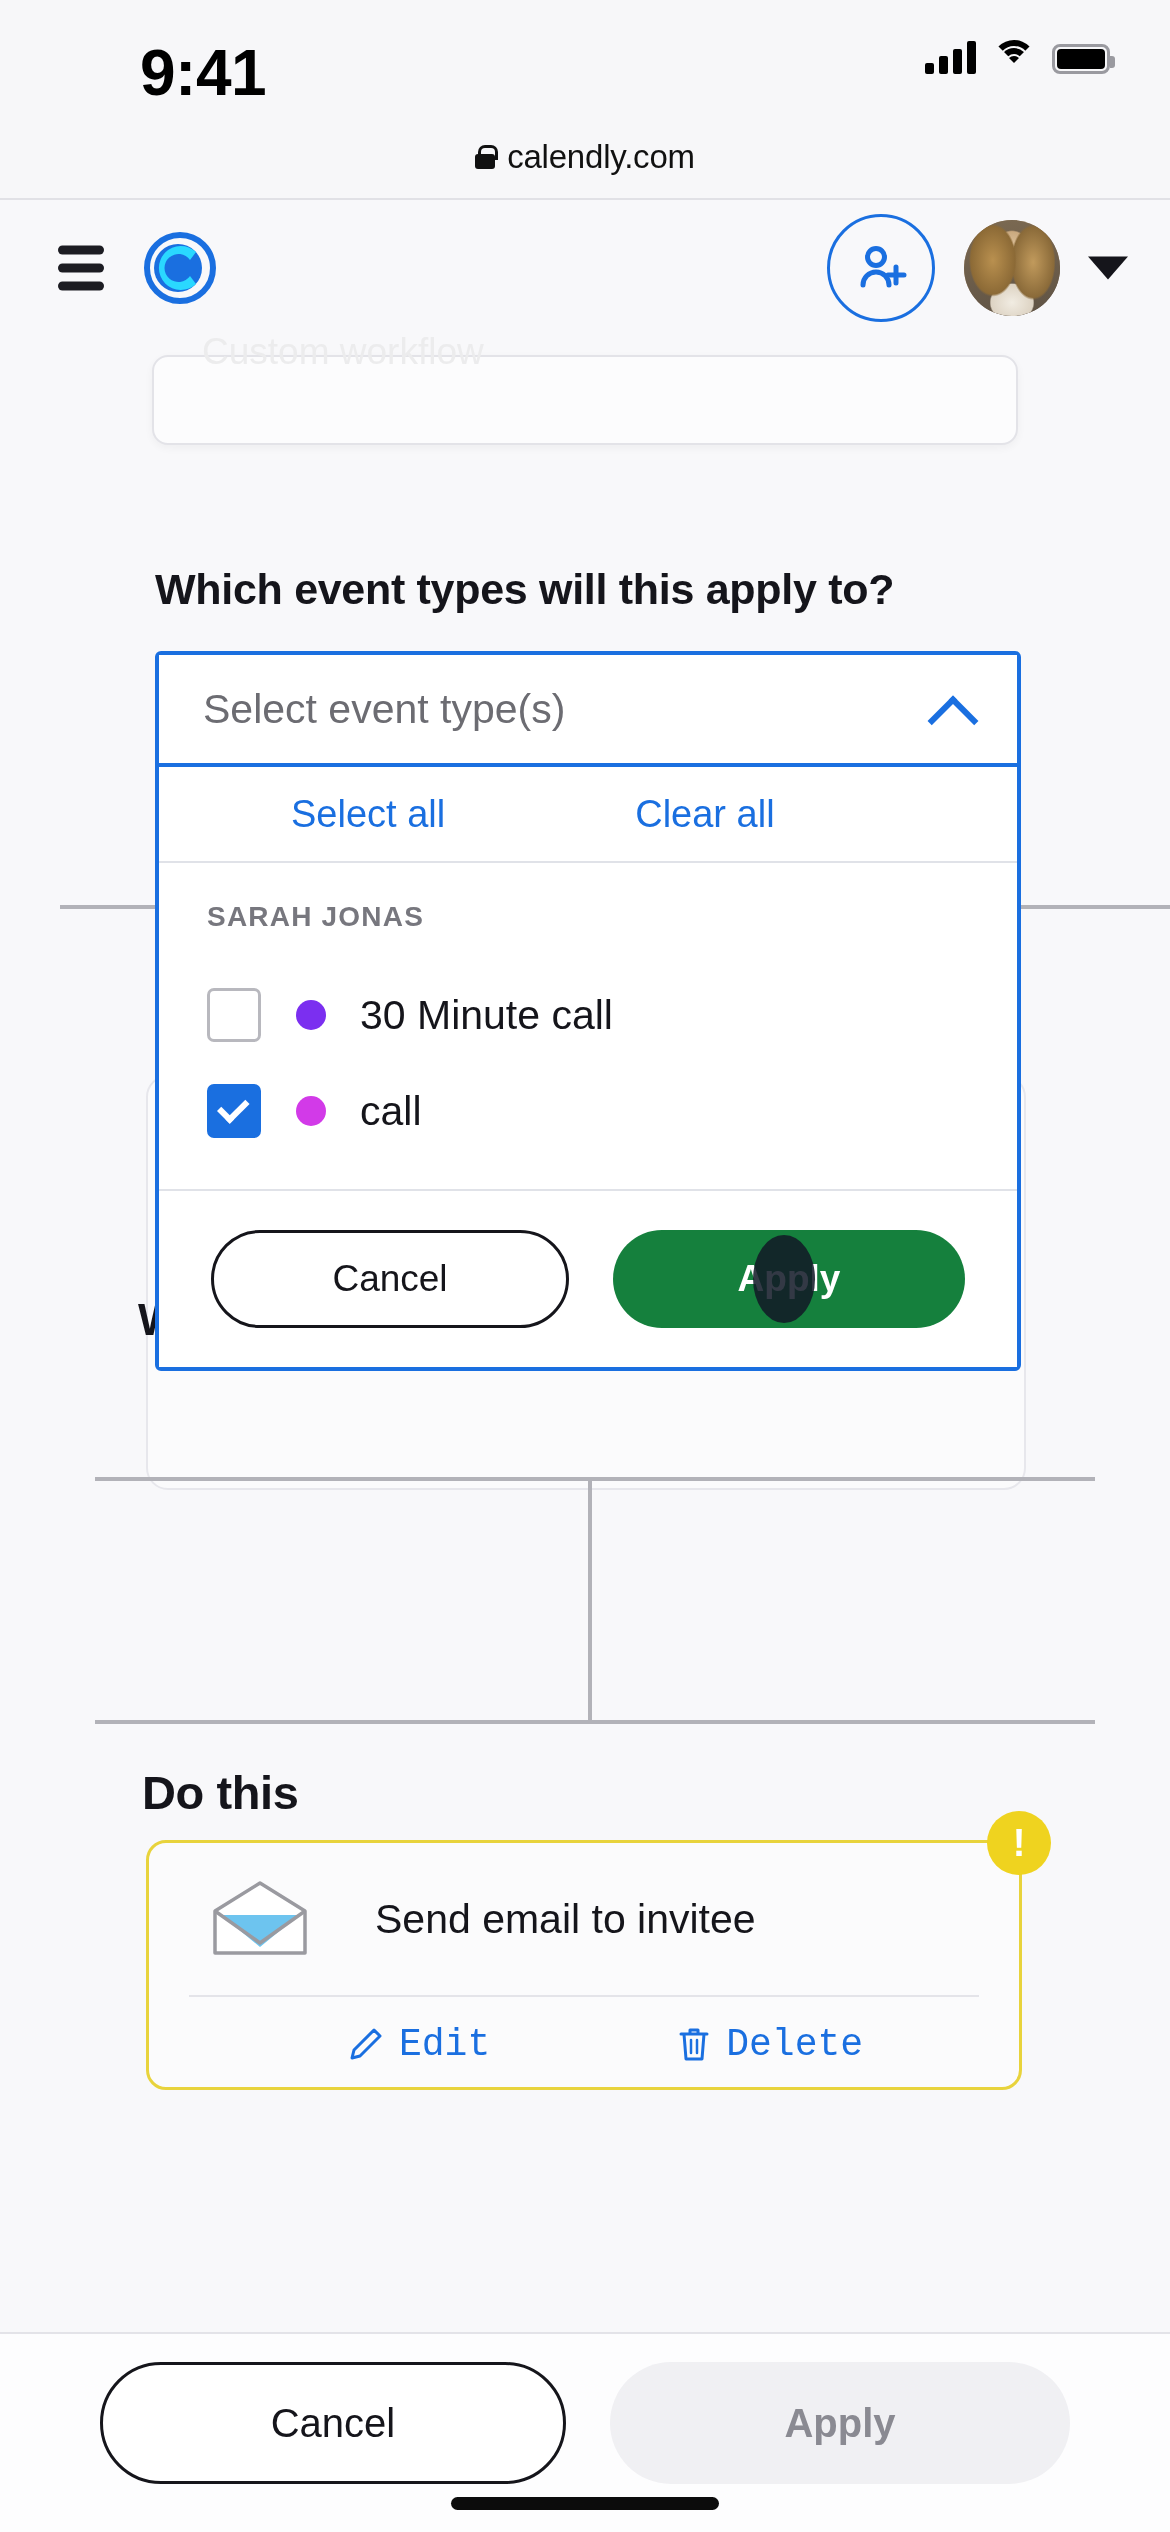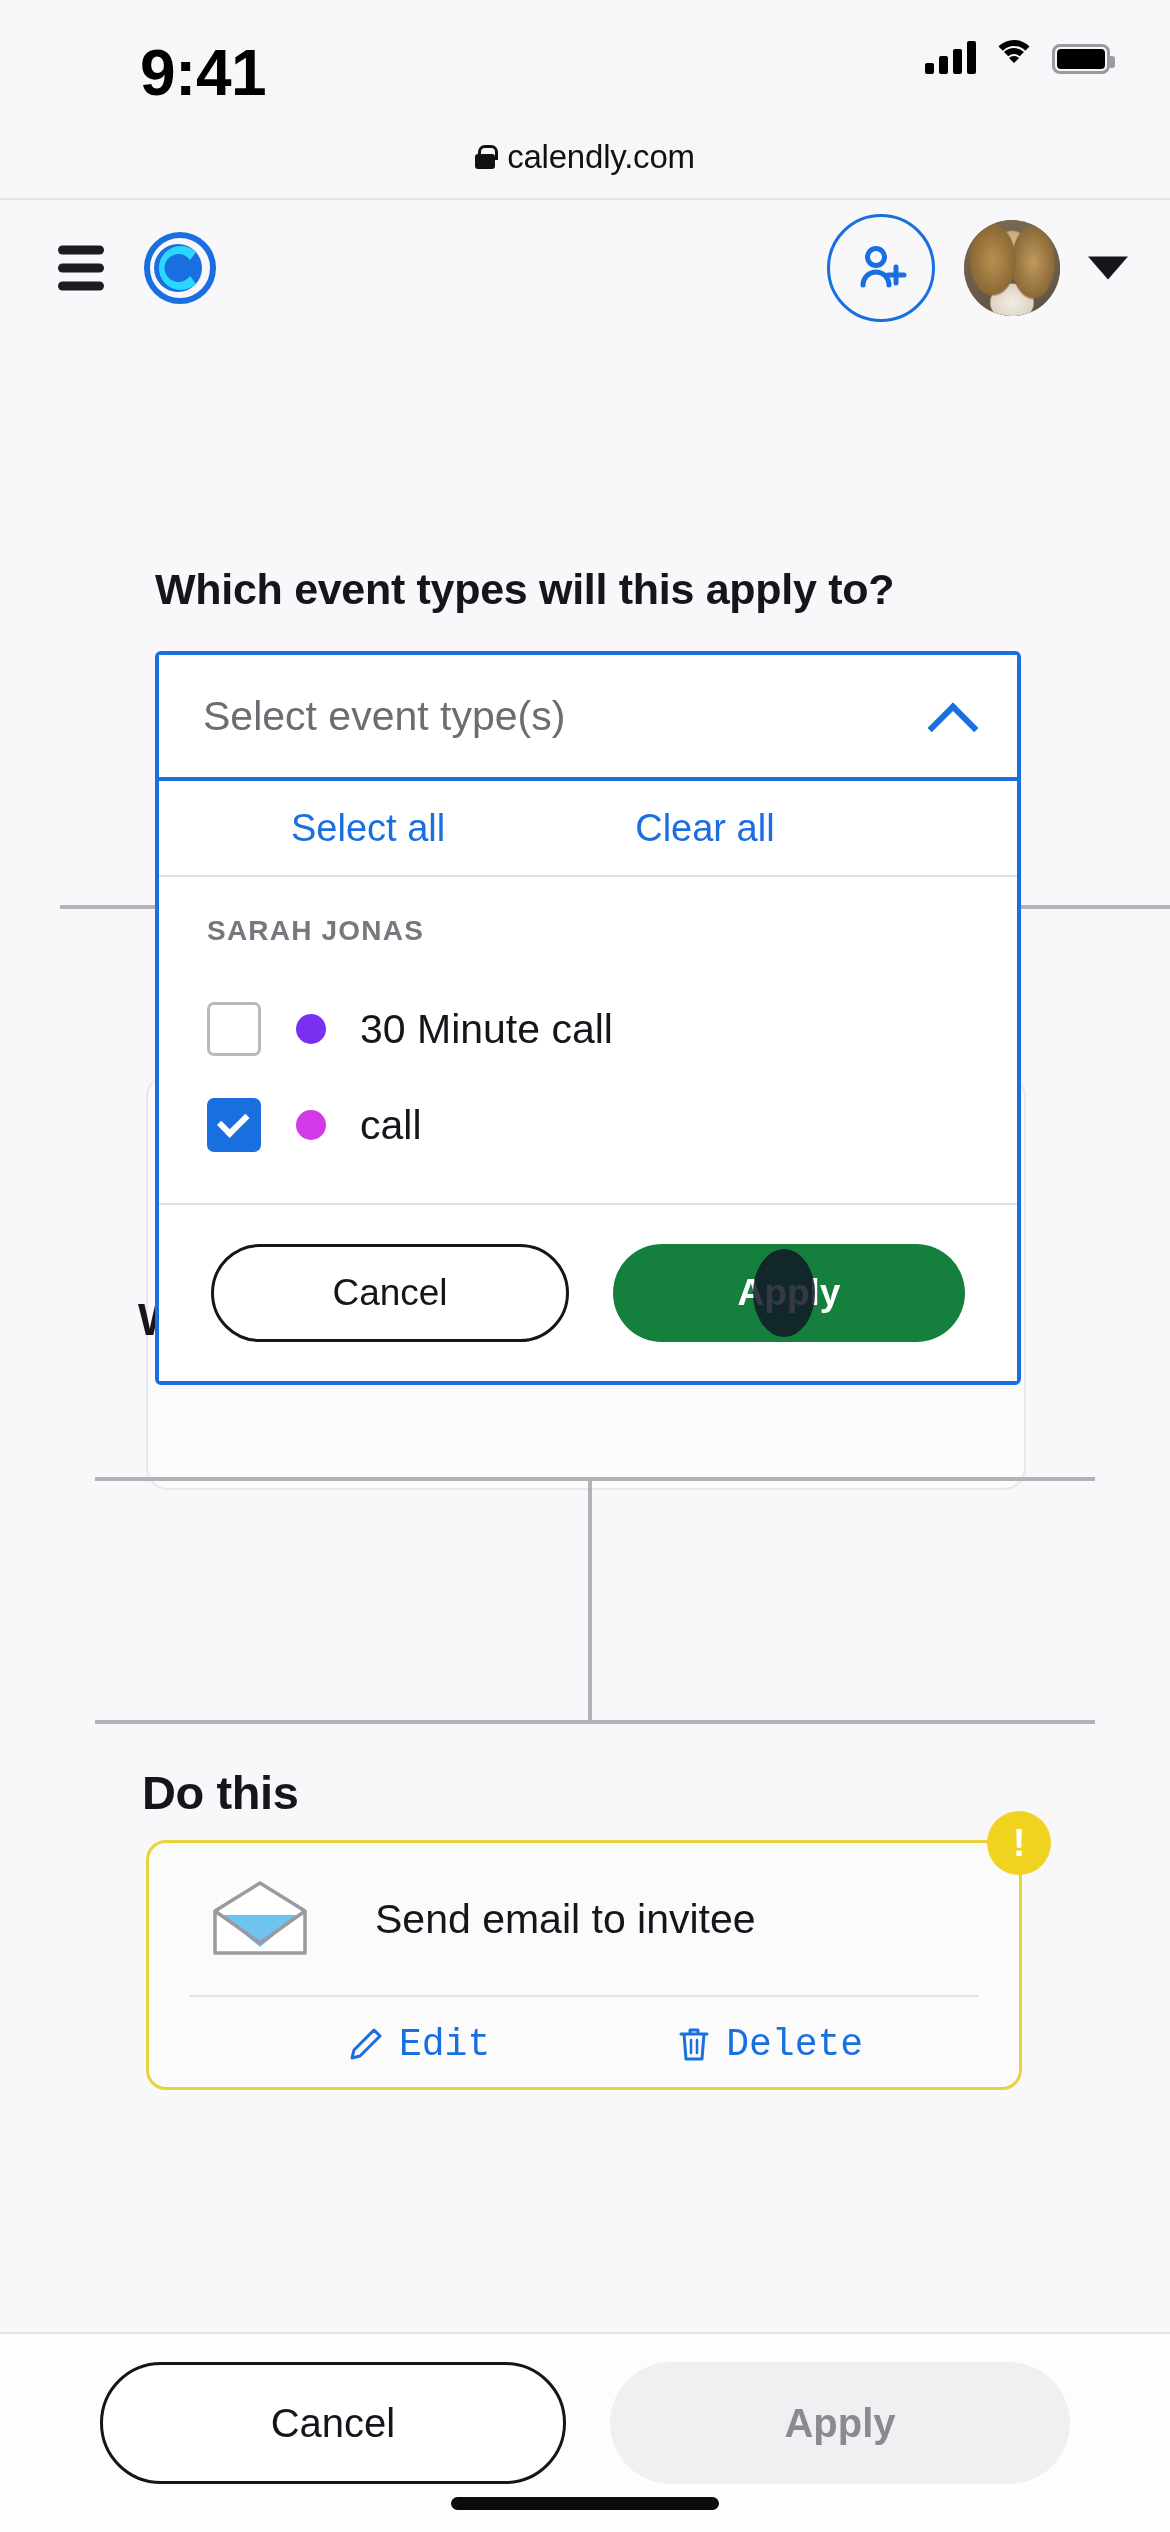--- a/index.html
+++ b/index.html
@@ -128,21 +128,21 @@
   .gridline-h { position: absolute; background: #b2b2b8; height: 4px; }
   .gridline-v { position: absolute; background: #b2b2b8; width: 4px; }
 
   
   .dropdown {
     position: absolute; left: 155px; top: 316px; width: 866px;
     border: 4px solid #1a6fe0; border-radius: 6px; background: #ffffff;
     z-index: 20;
   }
   .dd-control {
-    height: 126px; display: flex; align-items: center; padding: 12px 44px;
+    height: 112px; display: flex; align-items: center; padding: 12px 44px;
     justify-content: space-between; border-bottom: 4px solid #1a6fe0; background:#fff;
   }
   .dd-placeholder { font-size: 41px; color: #6c6c72; }
   .chev-up { width: 44px; height: 44px; position: relative; }
   .chev-up::before { content:''; position:absolute; left:6px; top:16px;
     width: 30px; height: 30px; border-left: 6px solid #1a6fe0; border-top: 6px solid #1a6fe0;
     transform: rotate(45deg); }
 
   .dd-actions {
     height: 96px; display: flex; align-items: center; border-bottom: 2px solid #e0e2e8;
@@ -280,20 +280,23 @@
       </svg>
     </div>
     <div class="avatar">
         <div class="hair"></div>
       </div>
     <div class="caret-dn"></div>
   </div>
 
   <div class="page">
 
+    <div class="ghost-card">
+      <div class="ghost-card-label">Custom workflow</div>
+    </div>
 
     <div class="question">Which event types will this apply to?</div>
 
     <div class="bg-sheet"></div>
     <div class="when-letter">W</div>
 
     <div class="gridline-h" style="left:60px; top:570px; width:620px;"></div>
     <div class="gridline-h" style="left:1000px; top:570px; width:170px;"></div>
     <div class="gridline-h" style="left:95px; top:1142px; width:1000px;"></div>
     <div class="gridline-h" style="left:95px; top:1385px; width:1000px;"></div>

